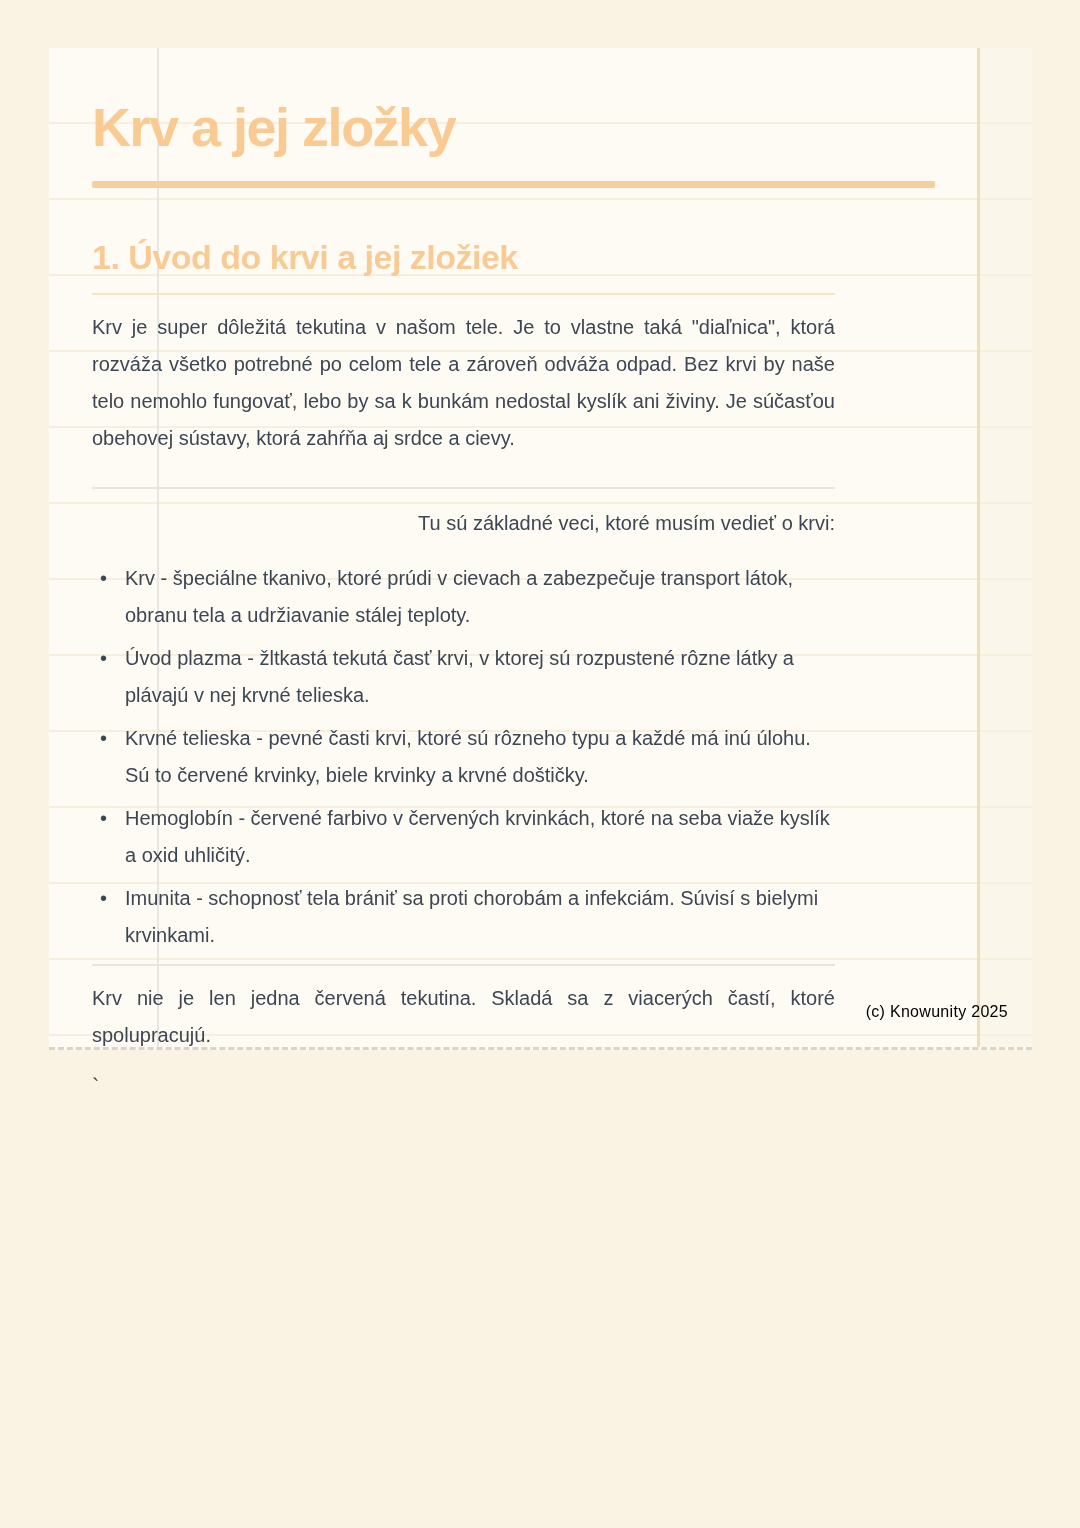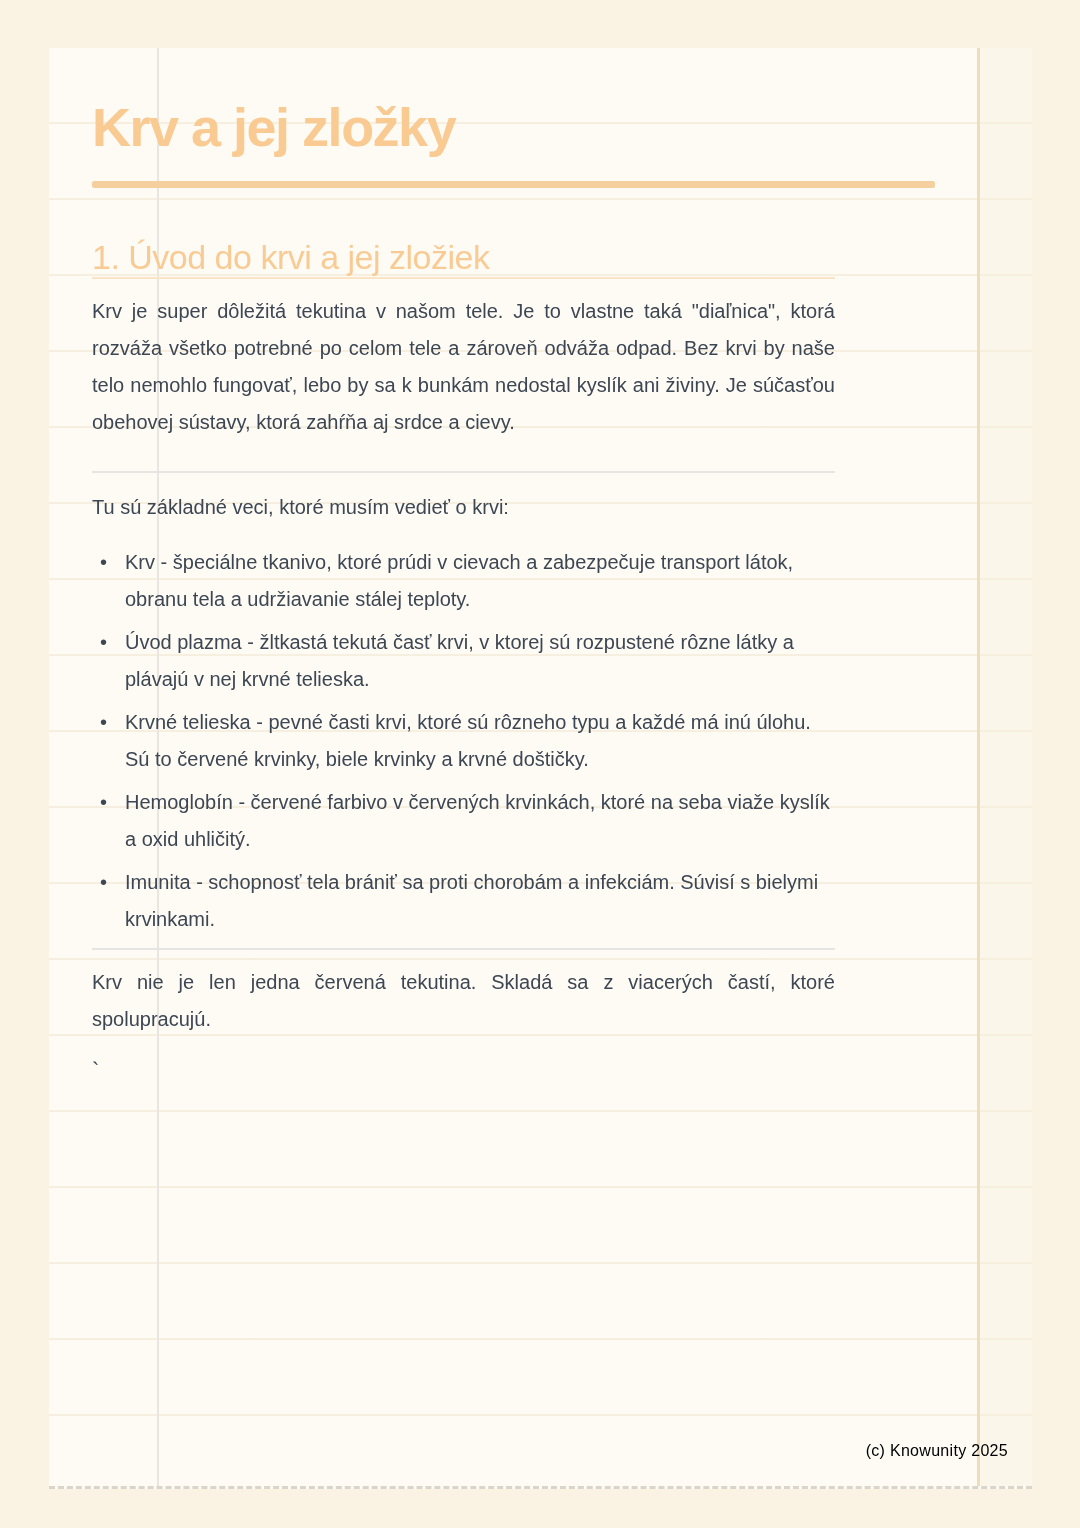--- a/index.html
+++ b/index.html
@@ -5,21 +5,21 @@
   html,body{margin:0;padding:0;}
   body{
     width:1080px;height:1528px;
     background:#faf2e2;
     font-family:"Liberation Sans","DejaVu Sans",sans-serif;
     position:relative;
     overflow:hidden;
   }
   .sheet{
     position:absolute;left:49px;top:48px;
-    width:983px;height:1441px;
+    width:983px;height:1002px;
     background:#fdfbf4;
     border-bottom:3px dashed rgba(187,182,170,0.55);
     box-sizing:border-box;
   }
   .ruled-lines{
     position:absolute;inset:0;
     background:repeating-linear-gradient(
       to bottom,
       transparent 0px, transparent 74px,
       rgba(236,219,190,0.40) 74px, rgba(236,219,190,0.40) 76px);
@@ -47,32 +47,33 @@
     color:#f9ca92;
   }
   .title-rule{
     margin-top:23px;
     width:843px;height:7px;
     background:#f6cf9e;border-radius:2px;
   }
   h2{
     margin:49px 0 0 0;
     font-size:34px;line-height:40px;
-    font-weight:normal;letter-spacing:-0.5px;
+    font-weight:bold;letter-spacing:-0.5px;
     color:#f9cb94;
+    padding-bottom:16px;
     border-bottom:2px solid #fae4c6;
   }
   h2.second{margin-top:52px;}
   p.body{
     margin:14px 0 0 0;
     font-size:20px;line-height:37px;
     color:#3d4653;
   }
   p.justify{text-align:justify;}
-  p.intro{margin-top:16px;}
+  p.intro{margin-top:16px;text-align:right;}
   ul.terms{
     margin:18px 0 0 0;padding:0;list-style:none;
   }
   ul.terms li{
     position:relative;
     padding-left:33px;
     margin-bottom:6px;
     font-size:20px;line-height:37px;
     color:#3d4653;
   }

